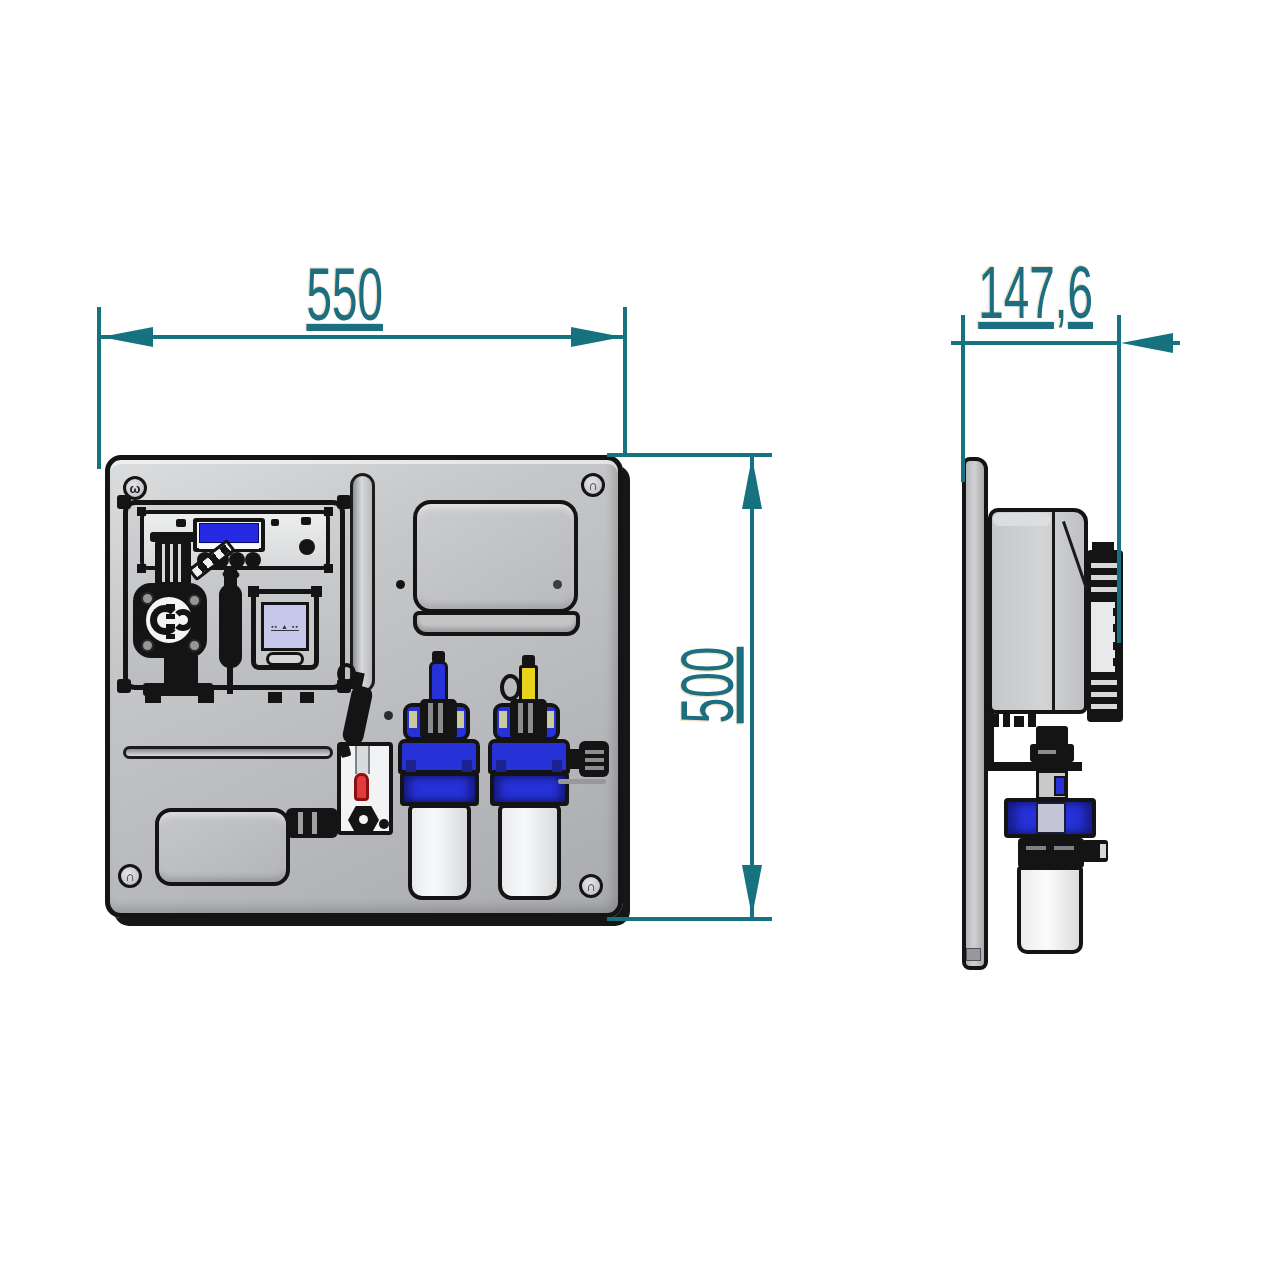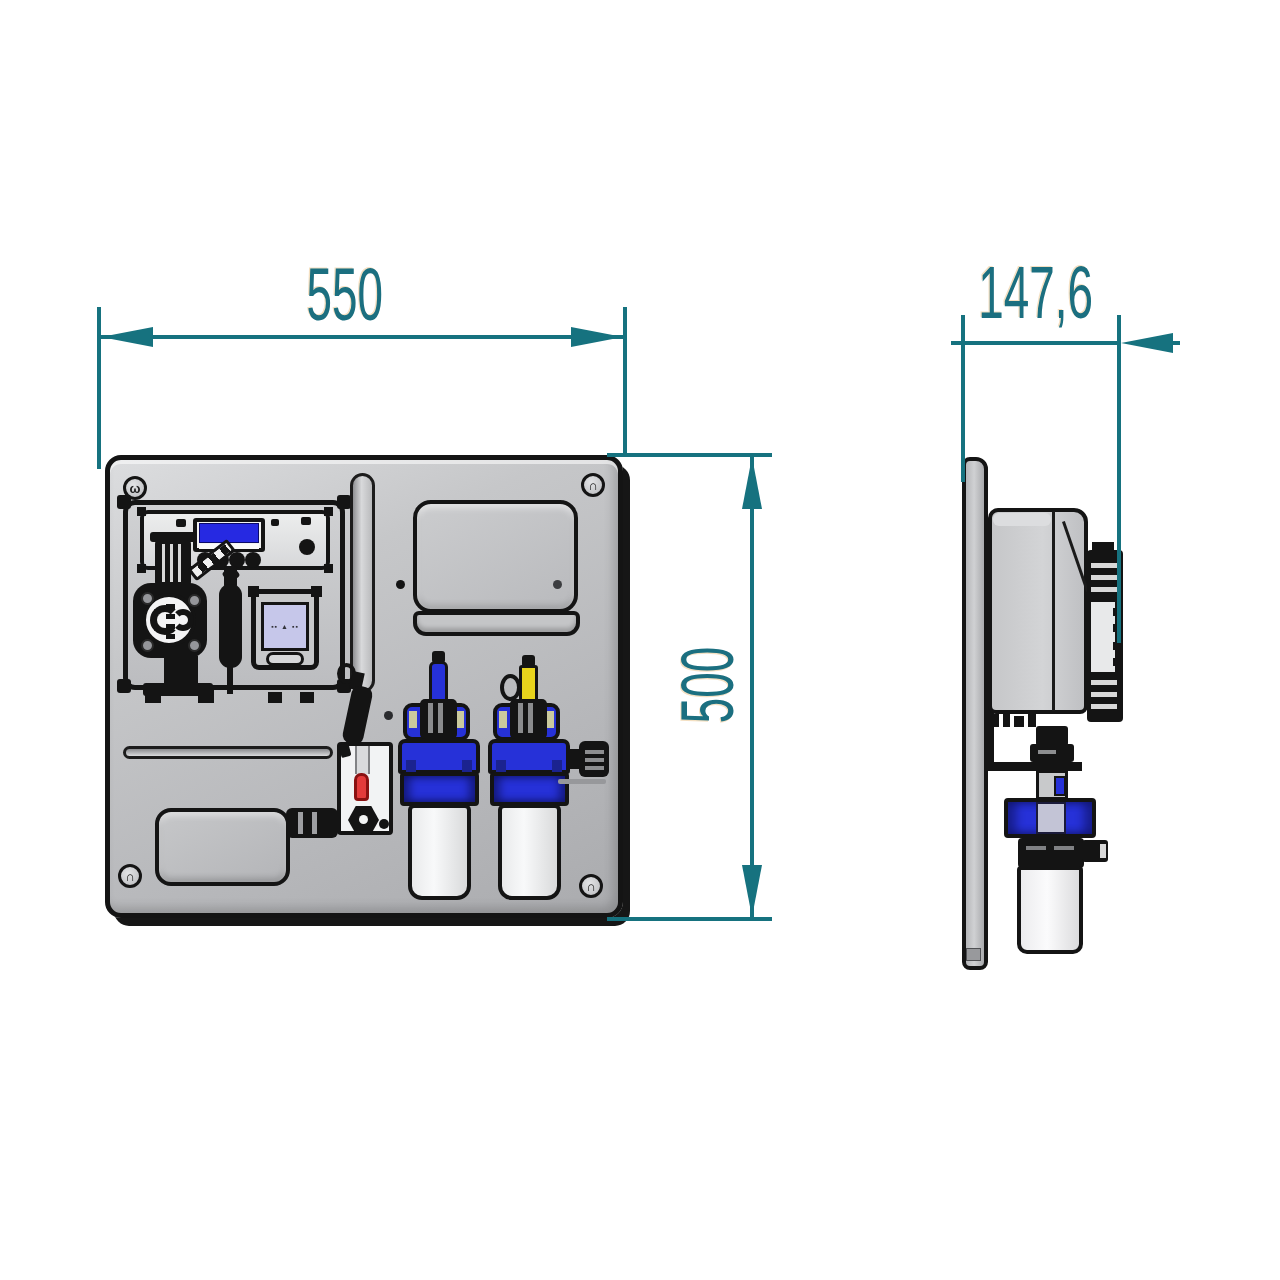--- a/index.html
+++ b/index.html
@@ -15,21 +15,21 @@
   }
   html,body{margin:0;padding:0;background:#fff;overflow:hidden;}
   #canvas{position:relative;width:1280px;height:1280px;background:#fff;
           font-family:"Liberation Sans", sans-serif;}
   .abs{position:absolute;box-sizing:border-box;}
   .blk{background:var(--ink);}
   .teal{background:var(--teal);}
   .dimtext{color:var(--tealtxt);font-size:74px;font-weight:400;line-height:1;
            text-shadow:-2px -1px 0 rgba(231,186,120,.45);white-space:nowrap;}
   .squish{display:inline-block;transform:scaleX(.62);transform-origin:center;}
-  .flexc{display:flex;align-items:center;justify-content:center;}
+  .flexc{display:flex;align-items:center;justify-content:center;text-decoration:underline;}
   .screw{width:24px;height:24px;border:3px solid var(--ink);border-radius:50%;
          background:radial-gradient(circle at 40% 35%,#e3e4e6,#b9babd);
          display:flex;align-items:center;justify-content:center;
          font-size:13px;color:#1a1a1a;font-weight:bold;line-height:1;}
   .bolt{background:#95969a;border:2px solid #2a2a2a;border-radius:50%;}
   .bluepart{background:var(--blue);border:4px solid var(--ink);}
   .graypart{background:#c8c9cb;border:3px solid var(--ink);}
   .slitw{background:#d8d8d8;}
   .slitg{background:#8d8e90;}
   .arrow{width:0;height:0;}

